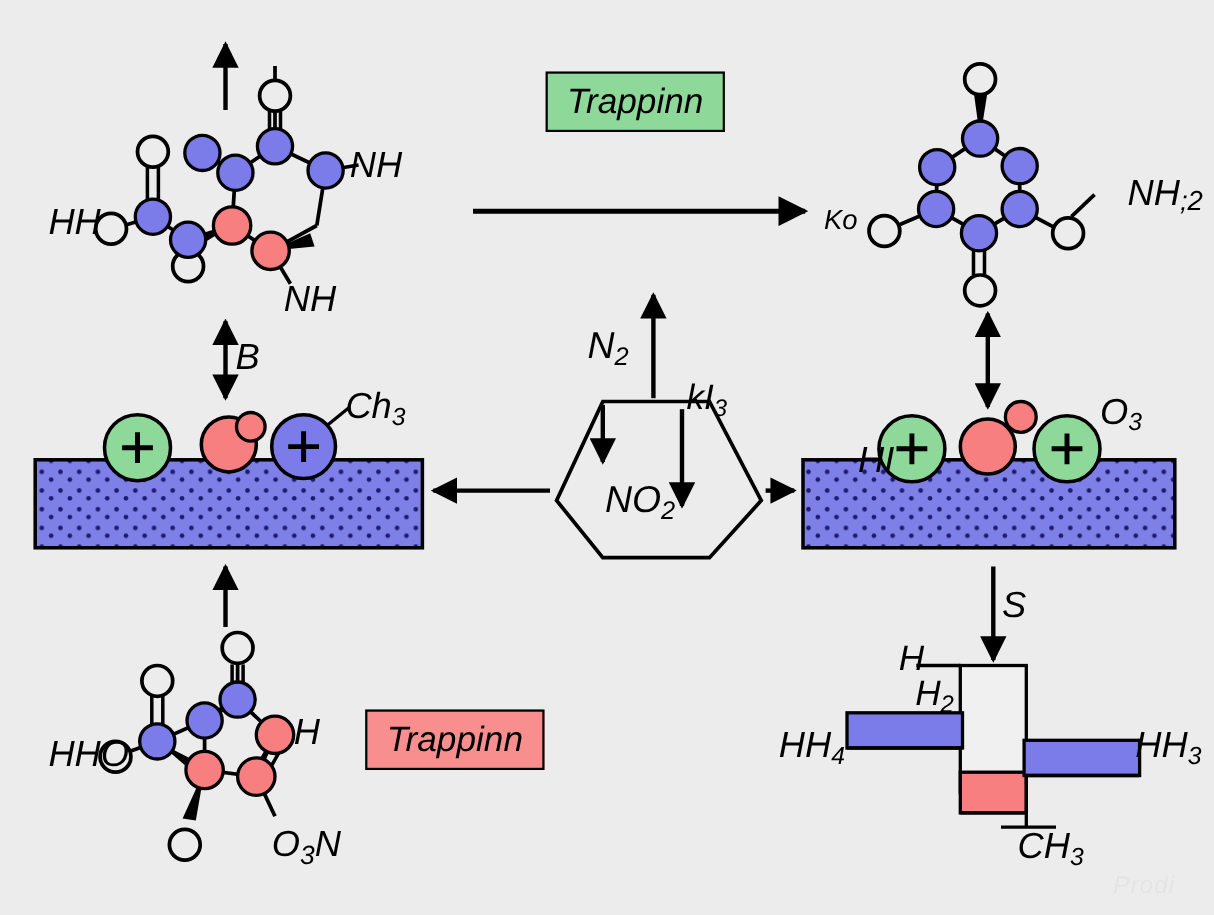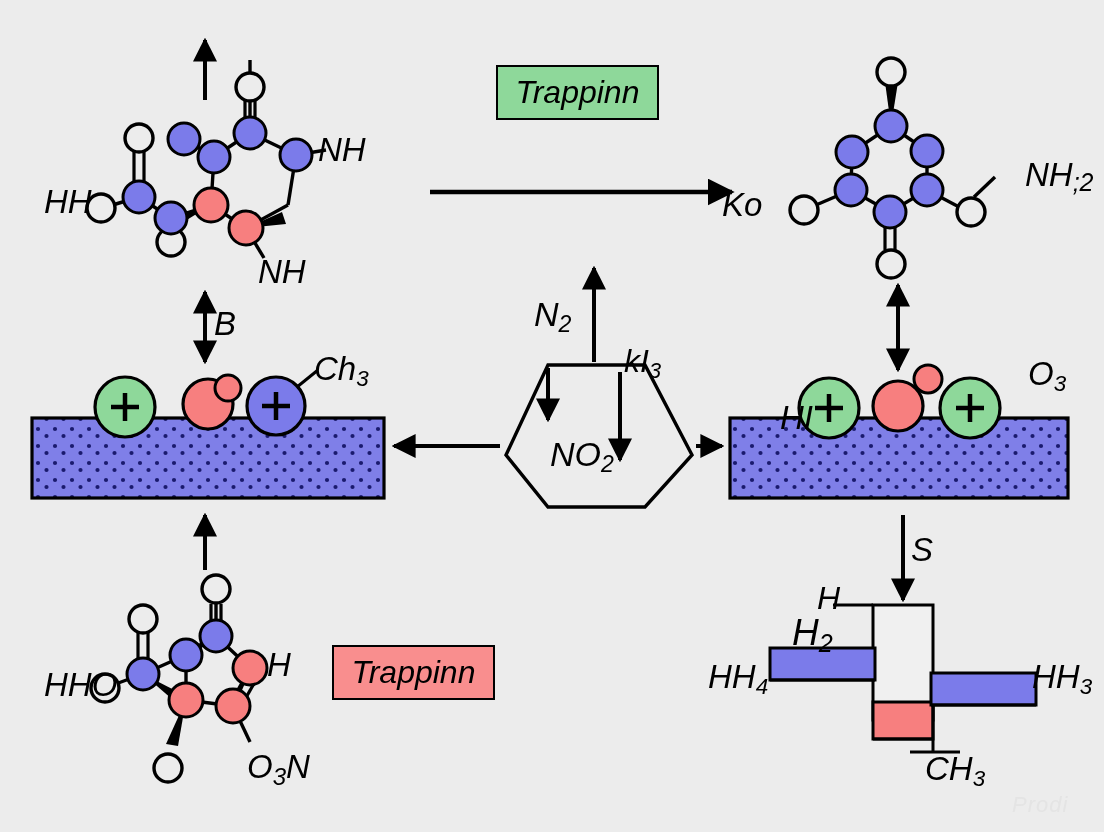--- a/index.html
+++ b/index.html
@@ -262,21 +262,21 @@
   </div>
 
   <div class="boxlabel" style="left:332px; top:645px; width:163px; height:55px; background:#f98e8e; font-size:32px;">
     <span>Trappinn</span>
   </div>
 
   <div class="lbl" style="left:318px; top:133px; font-size:33px;">NH</div>
   <div class="lbl" style="left:258px; top:255px; font-size:33px;">NH</div>
   <div class="lbl" style="left:44px; top:185px; font-size:33px;">HH</div>
 
-  <div class="lbl" style="left:722px; top:188px; font-size:33px;">Ko</div>
+  <div class="lbl" style="left:749px; top:188px; font-size:25px;">Ko</div>
   <div class="lbl" style="left:978px; top:158px; font-size:33px;margin-left:47px;">
     <span>NH</span><span style="font-size:25px; vertical-align:-0.2em;">;2</span>
   </div>
 
   <div class="lbl" style="left:44px; top:668px; font-size:33px;">HHO</div>
   <div class="lbl" style="left:267px; top:648px; font-size:33px;">H</div>
   <div class="lbl" style="left:247px; top:750px; font-size:33px;text-align:right;">
     <span>O</span><span style="font-size:24px; vertical-align:-0.3em;">3</span><span>N</span>
   </div>
 
@@ -291,30 +291,30 @@
   <div class="lbl" style="left:624px; top:345px; font-size:32px;">
     <span>kI</span><sub>3</sub>
   </div>
 
   <div class="lbl" style="left:314px; top:352px; font-size:33px;">
     <span>Ch</span><sub>3</sub>
   </div>
 
   <div class="lbl" style="left:780px; top:357px; font-size:33px;margin-top:44px;">HI</div>
 
-  <div class="lbl" style="left:1000px; top:357px; font-size:33px;margin-left:28px;">
+  <div class="lbl" style="left:1000px; top:357px; font-size:33px;">
     <span>O</span><sub>3</sub>
   </div>
 
   <div class="lbl" style="left:214px; top:307px; font-size:33px;">B</div>
   <div class="lbl" style="left:911px; top:533px; font-size:33px;">S</div>
 
   <div class="lbl" style="left:817px; top:582px; font-size:32px;">H</div>
 
-  <div class="lbl" style="left:792px; top:614px; font-size:37px;">
+  <div class="lbl" style="left:832px; top:614px; font-size:32px;">
     <span>H</span><sub>2</sub>
   </div>
 
   <div class="lbl" style="left:708px; top:660px; font-size:33px;">
     <span>HH</span><sub>4</sub>
   </div>
 
   <div class="lbl" style="left:1032px; top:660px; font-size:33px;">
     <span>HH</span><sub>3</sub>
   </div>

